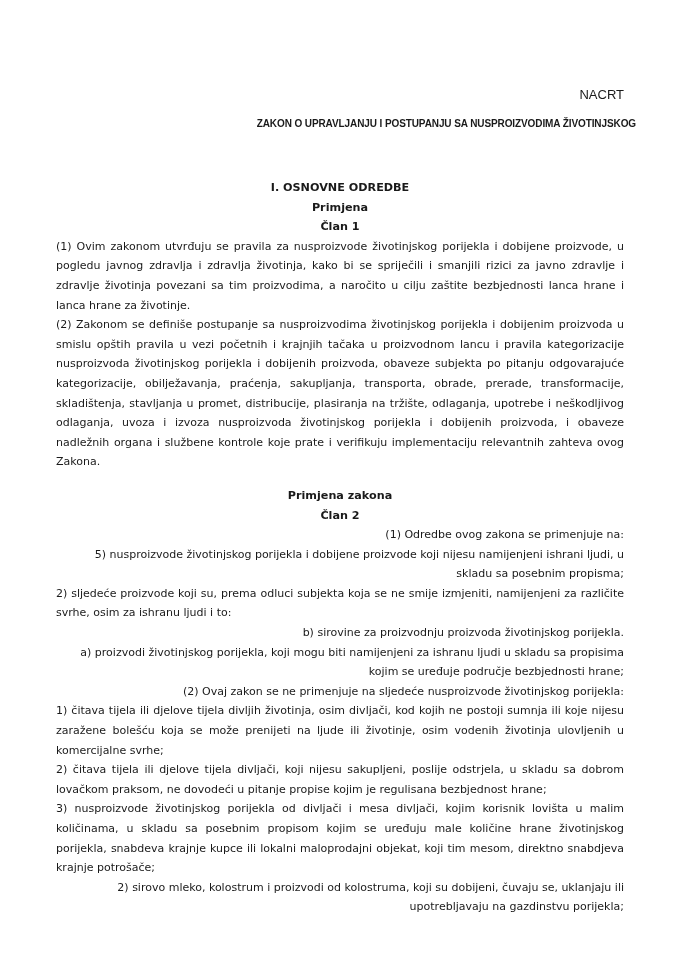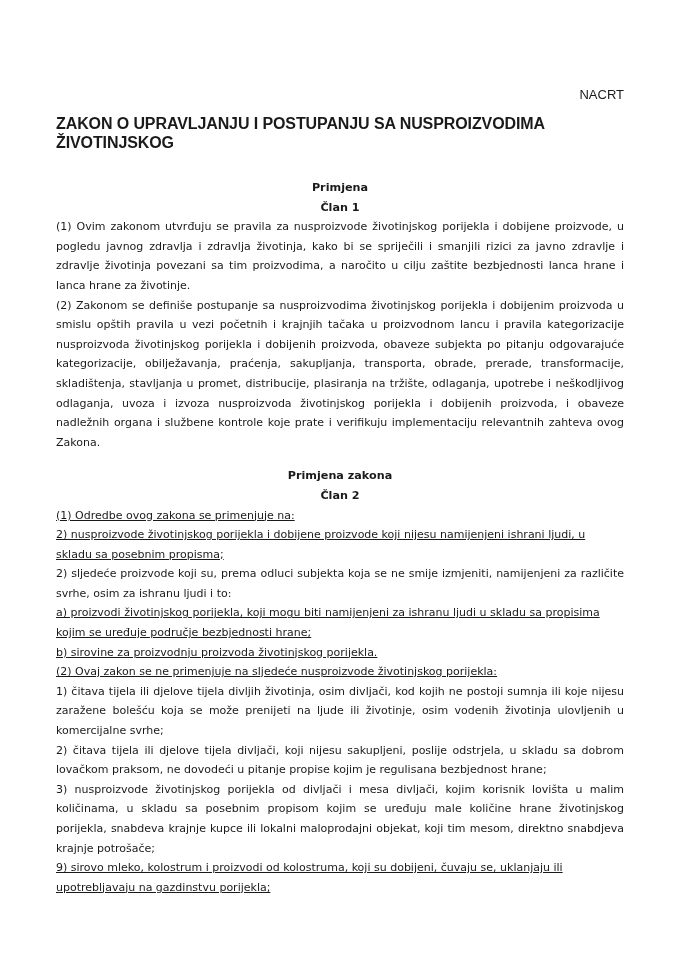--- a/index.html
+++ b/index.html
@@ -3,61 +3,62 @@
   <meta charset="utf-8">
   <style>
     html, body { margin: 0; padding: 0; background: #ffffff; }
     body { width: 679px; height: 960px; position: relative; overflow: hidden; color: #1a1a1a; }
     .page { position: absolute; left: 56px; top: 0; width: 568px; }
     .nacrt {
       position: absolute; top: 87px; right: 0;
       font-family: "Liberation Sans", sans-serif; font-weight: normal; font-size: 13px;
     }
     .title {
-      position: absolute; top: 114px; left: 0; width: 568px; text-align: left;
-      font-family: "Liberation Sans", sans-serif; font-weight: bold; font-size: 16px; line-height: 19px;
+      position: absolute; top: 114px; left: 12px; width: 568px; text-align: right;
+      font-family: "Liberation Sans", sans-serif; font-weight: bold; font-size: 10px; line-height: 19px;
       letter-spacing: -0.1px;
     }
     .content {
       position: absolute; top: 178px; left: 0; width: 568px;
       font-family: "DejaVu Sans", sans-serif; font-size: 11px; line-height: 19.6px;
     }
     .h { text-align: center; font-weight: bold; font-size: 11.2px; }
     .p { text-align: justify; margin: 0; }
-    .p.nj { text-align: left; text-decoration: underline; }
+    .p.nj { text-align: right; }
     .gap { height: 14px; }
   </style>
 </head>
 <body>
 
 <div class="page">
   <div class="nacrt">NACRT</div>
   <div class="title">
     <div>ZAKON O UPRAVLJANJU I POSTUPANJU SA NUSPROIZVODIMA ŽIVOTINJSKOG</div>
   </div>
 
   <div class="content">
+    <div class="h">I. OSNOVNE ODREDBE</div>
 
     <section>
       <div class="h">Primjena</div>
       <div class="h">Član 1</div>
       <p class="p">(1) Ovim zakonom utvrđuju se pravila za nusproizvode životinjskog porijekla i dobijene proizvode, u pogledu javnog zdravlja i zdravlja životinja, kako bi se spriječili i smanjili rizici za javno zdravlje i zdravlje životinja povezani sa tim proizvodima, a naročito u cilju zaštite bezbjednosti lanca hrane i lanca hrane za životinje.</p>
       <p class="p">(2) Zakonom se definiše postupanje sa nusproizvodima životinjskog porijekla i dobijenim proizvoda u smislu opštih pravila u vezi početnih i krajnjih tačaka u proizvodnom lancu i pravila kategorizacije nusproizvoda životinjskog porijekla i dobijenih proizvoda, obaveze subjekta po pitanju odgovarajuće kategorizacije, obilježavanja, praćenja, sakupljanja, transporta, obrade, prerade, transformacije, skladištenja, stavljanja u promet, distribucije, plasiranja na tržište, odlaganja, upotrebe i neškodljivog odlaganja, uvoza i izvoza nusproizvoda životinjskog porijekla i dobijenih proizvoda, i  obaveze nadležnih organa i službene kontrole koje prate i verifikuju implementaciju relevantnih zahteva ovog Zakona.</p>
     </section>
 
     <div class="gap"></div>
 
     <section>
       <div class="h">Primjena zakona</div>
       <div class="h">Član 2</div>
       <p class="p nj">(1) Odredbe ovog zakona se primenjuje na:</p>
-      <p class="p nj">2) nusproizvode životinjskog porijekla i dobijene proizvode koji nijesu namijenjeni ishrani ljudi, u skladu sa posebnim propisma;</p>
+      <p class="p nj">5) nusproizvode životinjskog porijekla i dobijene proizvode koji nijesu namijenjeni ishrani ljudi, u skladu sa posebnim propisma;</p>
       <p class="p">2) sljedeće proizvode koji su, prema odluci subjekta koja se ne smije izmjeniti, namijenjeni za različite svrhe, osim za ishranu ljudi i to:</p>
+      <p class="p nj">b) sirovine za proizvodnju proizvoda životinjskog porijekla.</p>
       <p class="p nj">a) proizvodi životinjskog porijekla, koji mogu biti namijenjeni za ishranu ljudi u skladu sa propisima kojim se uređuje područje bezbjednosti hrane;</p>
-      <p class="p nj">b) sirovine za proizvodnju proizvoda životinjskog porijekla.</p>
       <p class="p nj">(2) Ovaj zakon se ne primenjuje na sljedeće nusproizvode životinjskog porijekla:</p>
       <p class="p">1) čitava tijela ili djelove tijela divljih životinja, osim divljači, kod kojih ne postoji sumnja ili koje nijesu zaražene bolešću koja se može prenijeti na ljude ili životinje, osim vodenih životinja ulovljenih u komercijalne svrhe;</p>
       <p class="p">2) čitava tijela ili djelove tijela divljači, koji nijesu sakupljeni, poslije odstrjela, u skladu sa dobrom lovačkom praksom, ne dovodeći u pitanje propise kojim je regulisana bezbjednost hrane;</p>
       <p class="p">3) nusproizvode životinjskog porijekla od divljači i mesa divljači, kojim korisnik lovišta u malim količinama, u skladu sa posebnim propisom kojim se uređuju male količine hrane životinjskog porijekla, snabdeva krajnje kupce ili lokalni maloprodajni objekat, koji tim mesom, direktno snabdjeva krajnje potrošače;</p>
-      <p class="p nj">9) sirovo mleko, kolostrum i proizvodi od kolostruma, koji su dobijeni, čuvaju se, uklanjaju ili upotrebljavaju na gazdinstvu porijekla;</p>
+      <p class="p nj">2) sirovo mleko, kolostrum i proizvodi od kolostruma, koji su dobijeni, čuvaju se, uklanjaju ili upotrebljavaju na gazdinstvu porijekla;</p>
     </section>
   </div>
 </div>
 
 </body></html>

